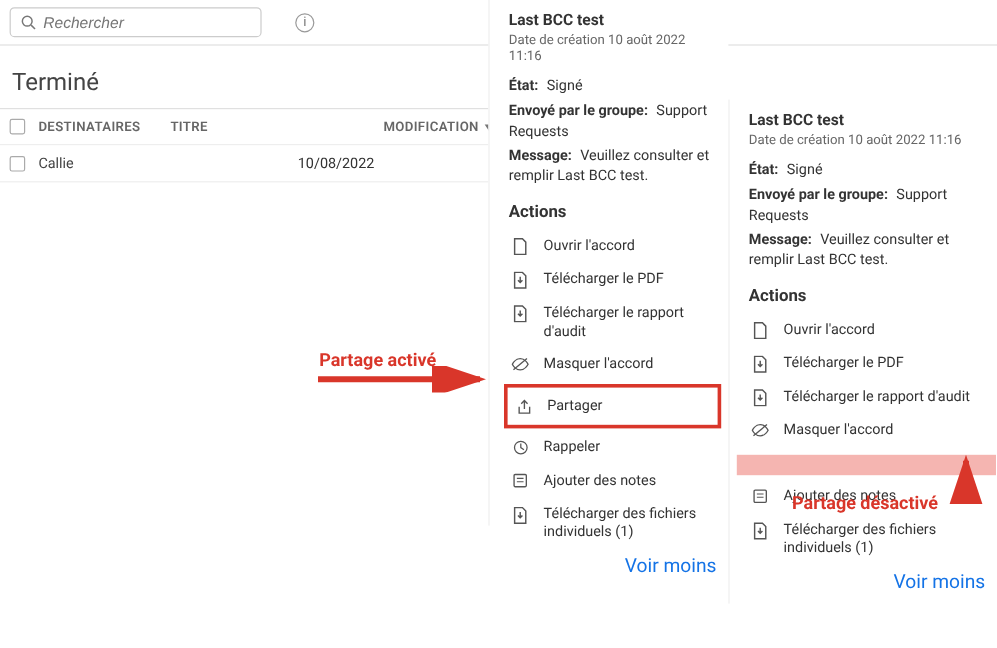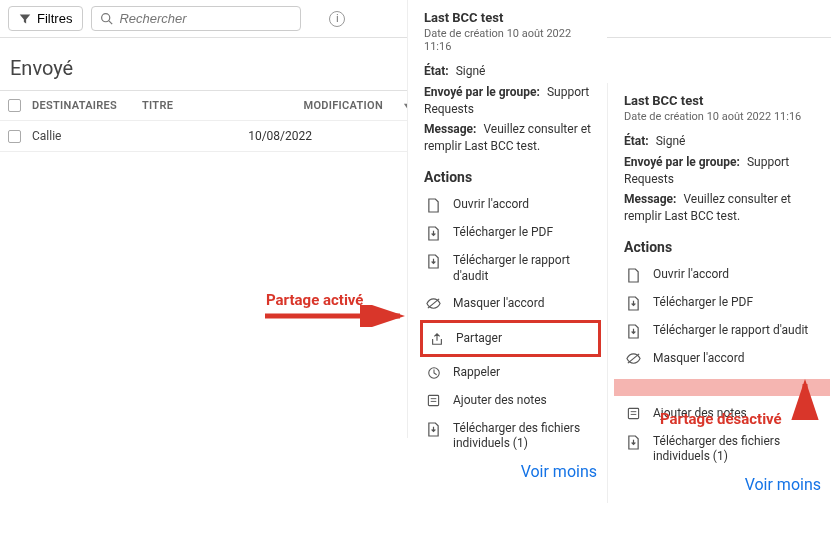--- a/index.html
+++ b/index.html
@@ -89,21 +89,21 @@
   .thead {
     color: #666;
     font-weight: 600;
     letter-spacing: .3px;
     text-transform: uppercase;
     font-size: 11px;
   }
   .thead .col-mod {
     display: flex;
     align-items: center;
-    gap: 20px;
+    gap: 4px;
     justify-content: flex-end;
   }
   .trow {
     color: #333;
   }
   .trow .cell-recipient { color: #444; }
   .trow .cell-date { text-align: right; }
 
   .checkbox {
     width: 13px;
@@ -199,41 +199,33 @@
     background: #f5b5b1;
     height: 17px;
   }
 
   svg { display: block; }
 </style>
 </head>
 <body>
 
 <div class="topbar">
-  <button class="filter-btn">
-    <span class="ico">
-      <svg width="12" height="12" viewBox="0 0 16 16">
-          <path d="M1 2h14l-5.5 6.5V14l-3-2V8.5L1 2z" fill="#555"></path>
-        </svg>
-    </span>
-    <span>Filtres</span>
-  </button>
   <div class="search-wrap">
     <span>
       <svg width="13" height="13" viewBox="0 0 16 16">
           <circle cx="7" cy="7" r="5" stroke="#777" stroke-width="1.5" fill="none"></circle>
           <line x1="11" y1="11" x2="15" y2="15" stroke="#777" stroke-width="1.5"></line>
         </svg>
     </span>
     <input placeholder="Rechercher" style="">
   </div>
   <span class="info-icon">i</span>
 </div>
 
-<div class="section-title">Envoyé</div>
+<div class="section-title">Terminé</div>
 
 <div class="table">
   <div class="thead">
     <div class="checkbox"></div>
     <div>DESTINATAIRES</div>
     <div>TITRE</div>
     <div class="col-mod">
       <span>MODIFICATION</span>
       <span>
         <svg width="9" height="9" viewBox="0 0 10 10">

